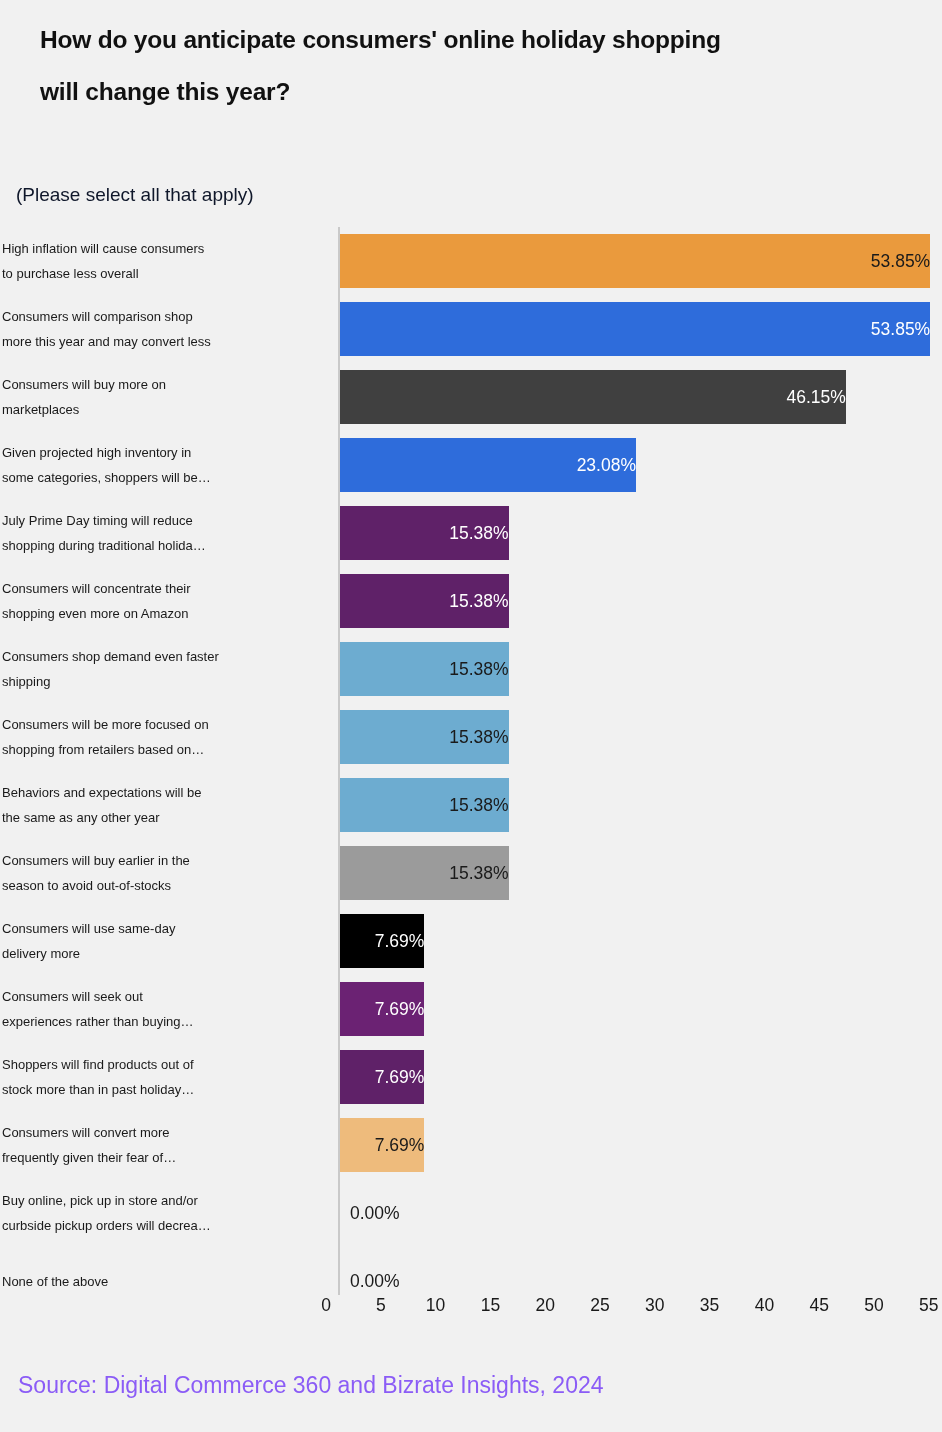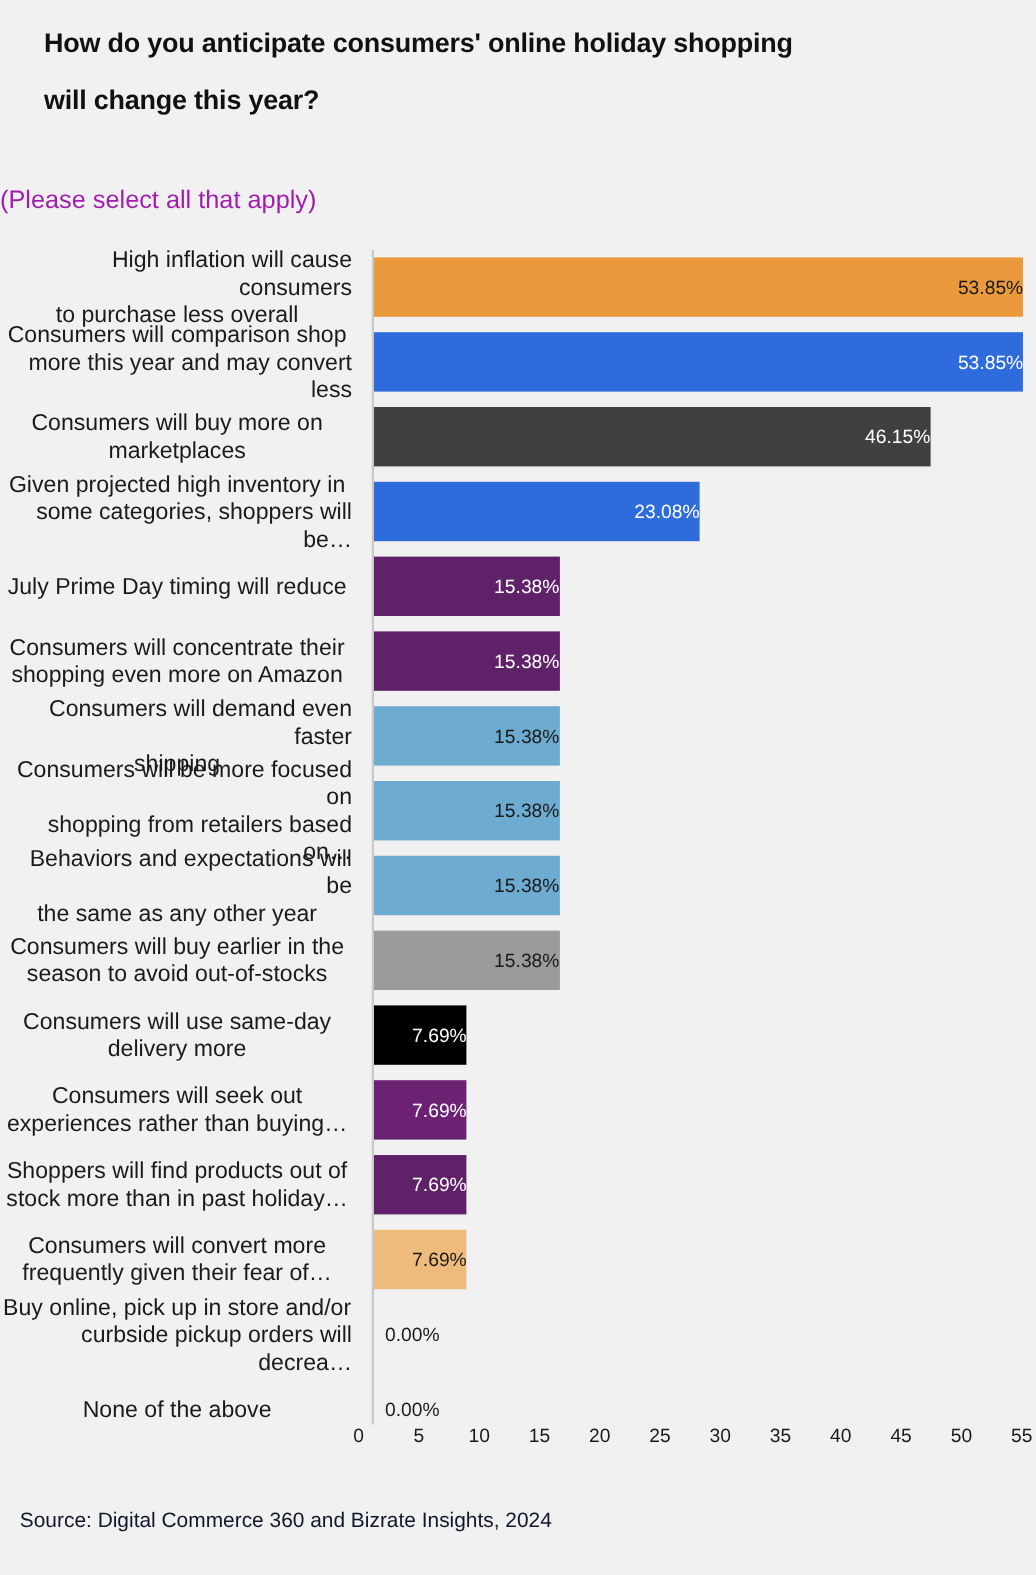--- a/index.html
+++ b/index.html
@@ -33,24 +33,24 @@
   .chart-title {
     font-size: 24.5px;
     font-weight: bold;
     line-height: 52px;
     letter-spacing: -0.2px;
     color: #111111;
     margin: 0;
     padding: 0 40px;
   }
   .chart-subtitle {
-    font-size: 23px;
+    font-size: 19px;
     font-weight: normal;
-    color: #a21caf;
-    margin: 0;
+    color: #0f172a;
+    margin: 16px;
     padding-top: 50px;
   }
 
   
   .plot {
     position: absolute;
     top: 227px;
     left: 0;
     width: 942px;
     height: 1060px;
@@ -75,24 +75,24 @@
     width: 942px;
   }
   .row-label {
     position: absolute;
     right: 620px;
     top: 0;
     width: 320px;
     height: 68px;
     display: flex;
     flex-direction: column;
-    align-items: center;
+    align-items: flex-start;
     justify-content: center;
     text-align: right;
-    font-size: 21px;
+    font-size: 13px;
     line-height: 25px;
     color: #1a1a1a;
     padding-right: 2px;
     box-sizing: border-box;
   }
   .bar-wrap {
     position: absolute;
     left: 340px;
     top: 7px;
     height: 54px;
@@ -131,22 +131,22 @@
     font-size: 17.5px;
     color: #1a1a1a;
     white-space: nowrap;
   }
 
   
   .source {
     position: absolute;
     left: 18px;
     top: 1372px;
-    font-size: 19px;
-    color: #0f172a;
+    font-size: 23px;
+    color: #8b5cf6;
   }
 </style>
 </head>
 <body>
 
 <div class="chart-root">
 
   <div class="title-block">
     <div class="chart-title">
       <div>How do you anticipate consumers' online holiday shopping</div>
@@ -198,41 +198,42 @@
           </div>
           <div class="bar-wrap">
             <div class="bar" style="width: 296px; background: rgb(46, 108, 219);">
               <span class="bar-value" style="color: rgb(255, 255, 255);">23.08%</span>
             </div>
           </div>
         </div>
         <div class="row">
           <div class="row-label">
             <span>July Prime Day timing will reduce</span>
+            <span>shopping during traditional holida…</span>
           </div>
           <div class="bar-wrap">
             <div class="bar" style="width: 168.565px; background: rgb(95, 33, 104);">
               <span class="bar-value" style="color: rgb(255, 255, 255);">15.38%</span>
             </div>
           </div>
         </div>
         <div class="row">
           <div class="row-label">
             <span>Consumers will concentrate their</span>
             <span>shopping even more on Amazon</span>
           </div>
           <div class="bar-wrap">
             <div class="bar" style="width: 168.565px; background: rgb(95, 33, 104);">
               <span class="bar-value" style="color: rgb(255, 255, 255);">15.38%</span>
             </div>
           </div>
         </div>
         <div class="row">
           <div class="row-label">
-            <span>Consumers will demand even faster</span>
+            <span>Consumers shop demand even faster</span>
             <span>shipping</span>
           </div>
           <div class="bar-wrap">
             <div class="bar" style="width: 168.565px; background: rgb(109, 172, 208);">
               <span class="bar-value" style="color: rgb(26, 26, 26);">15.38%</span>
             </div>
           </div>
         </div>
         <div class="row">
           <div class="row-label">

